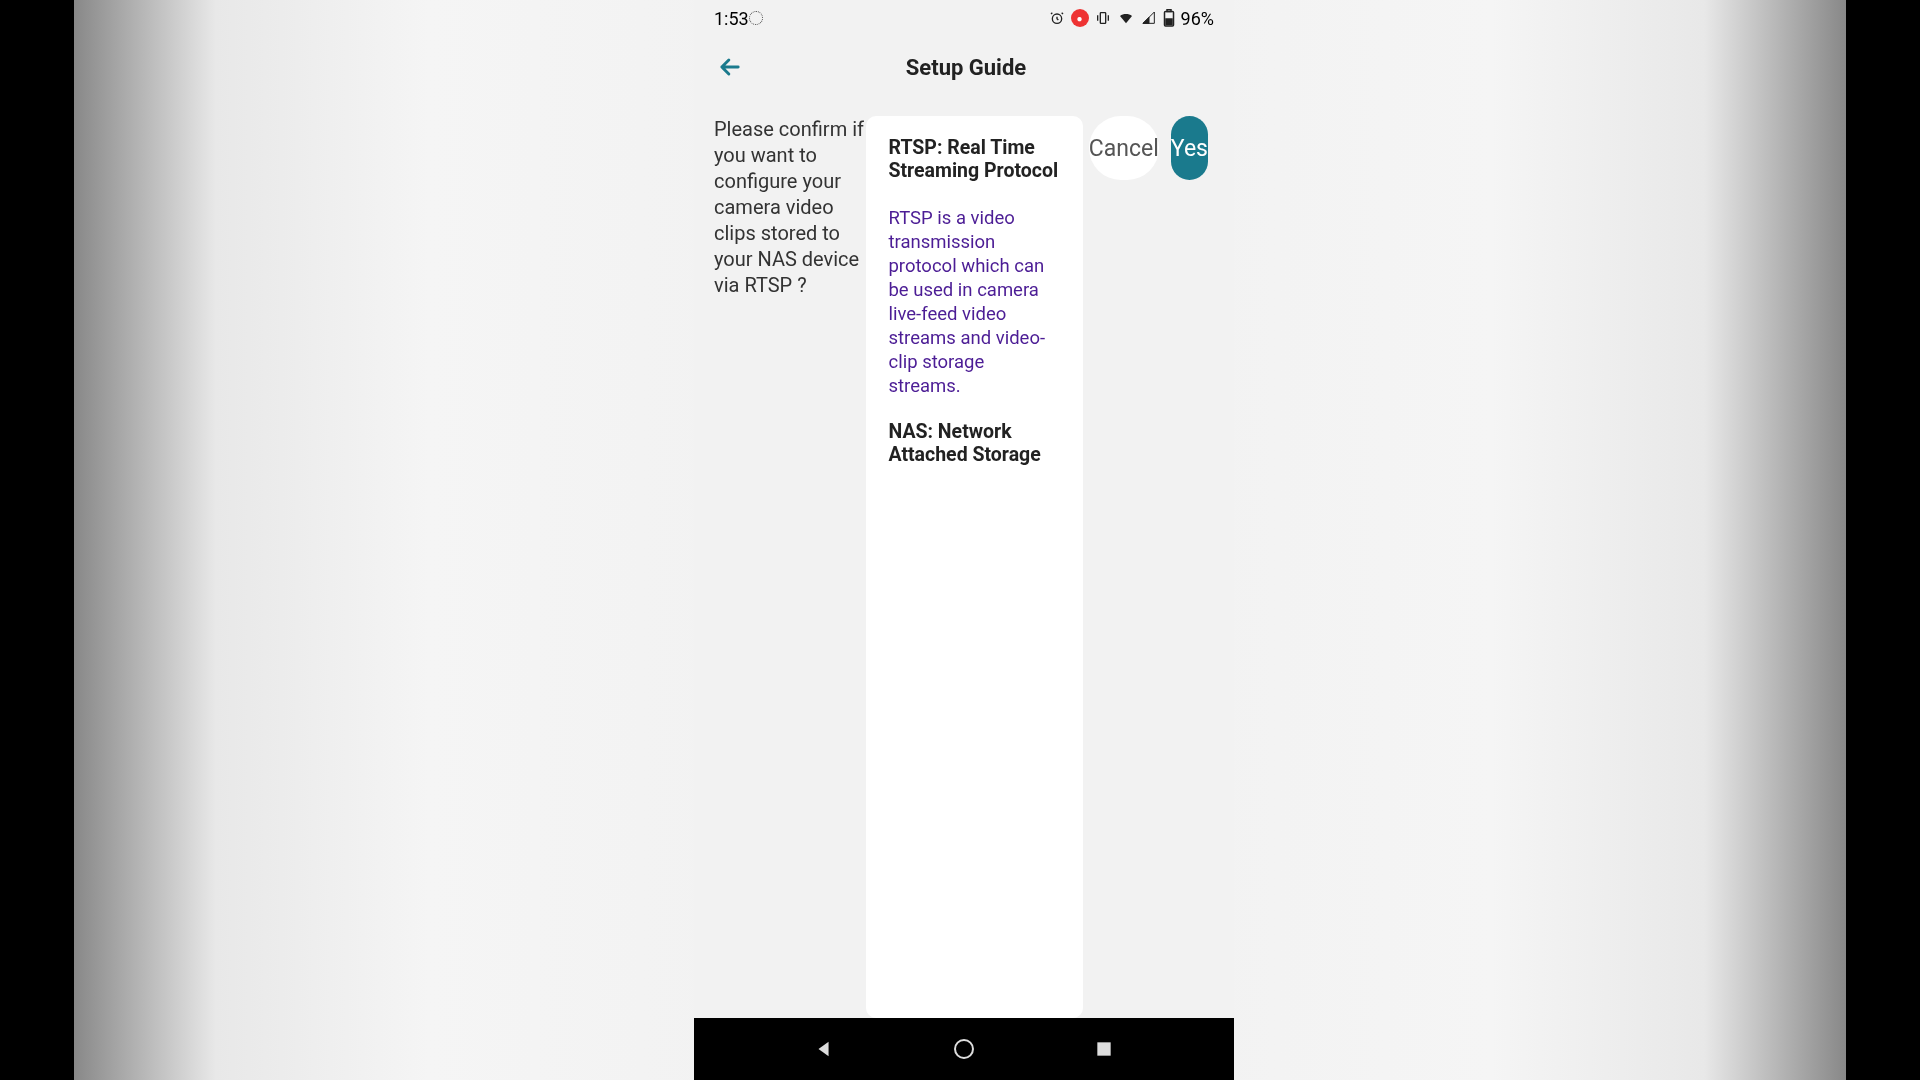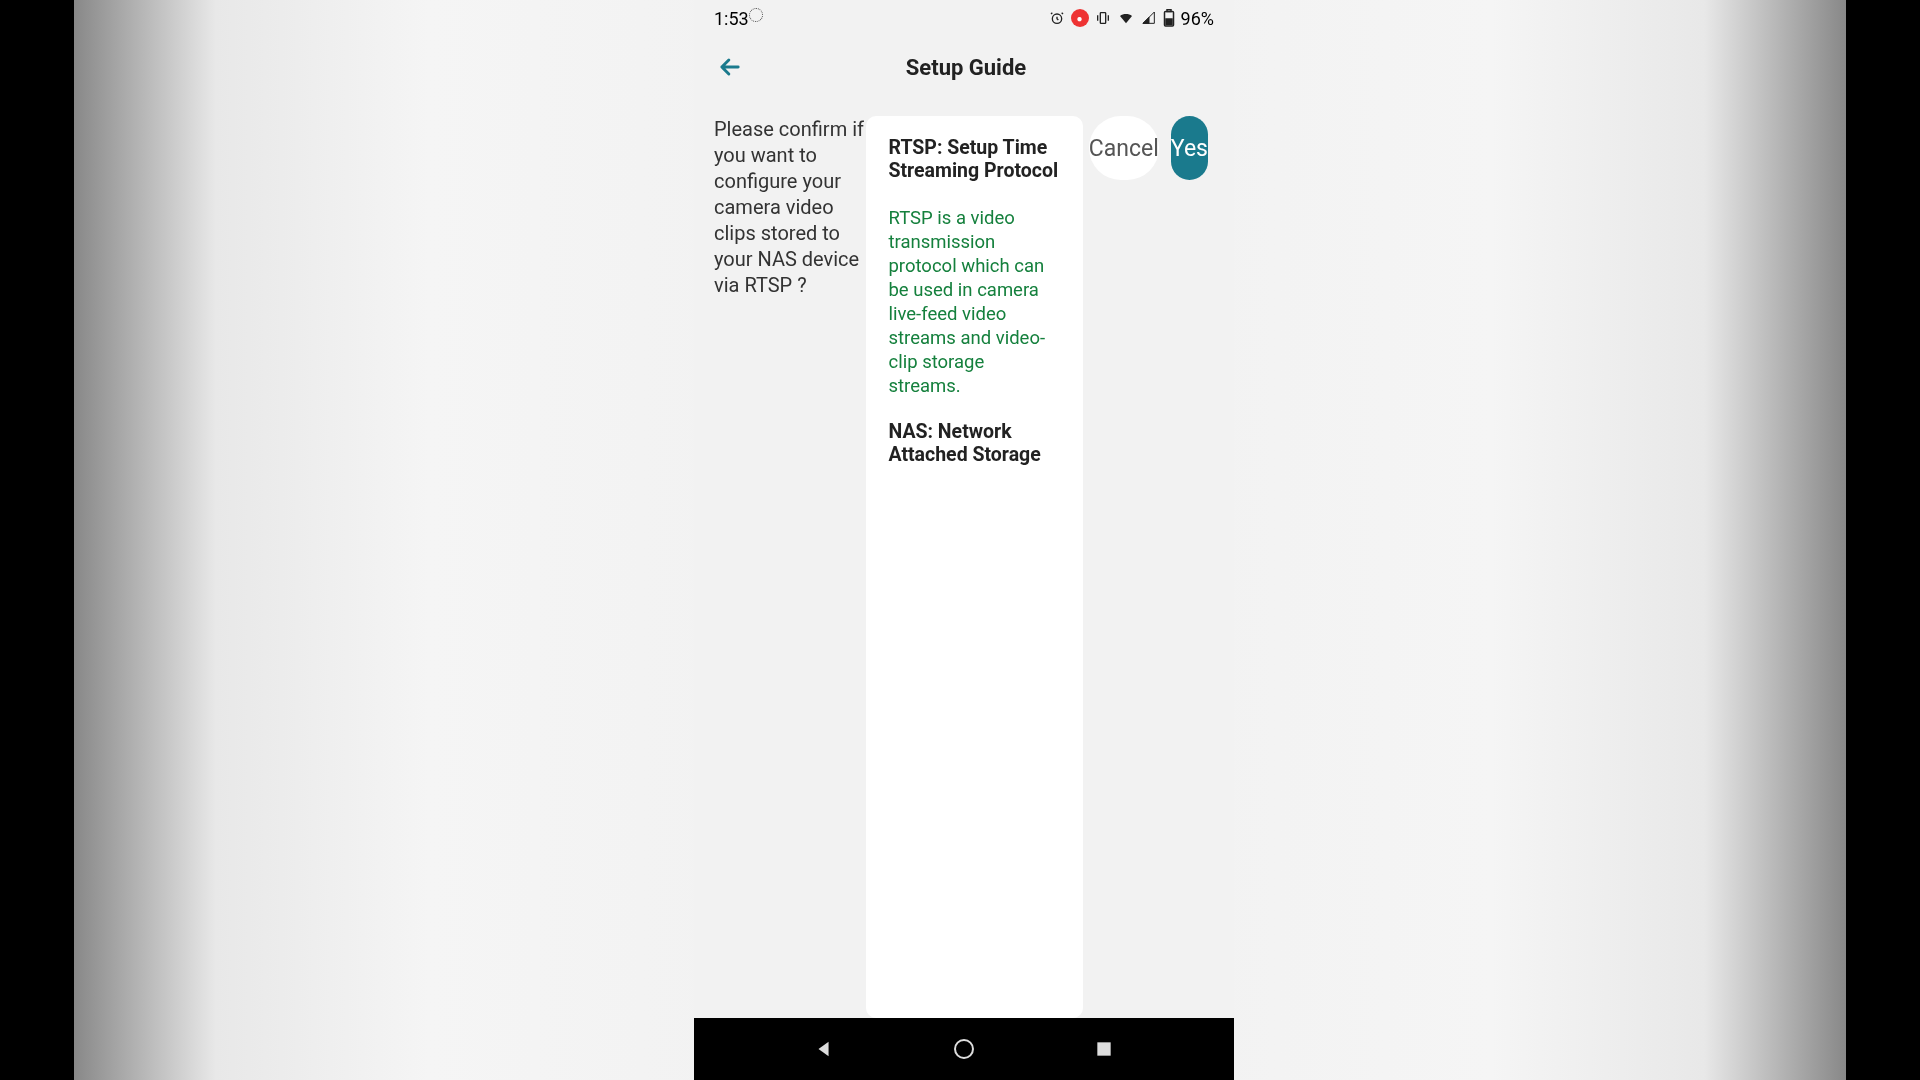--- a/index.html
+++ b/index.html
@@ -30,21 +30,21 @@
     flex-direction: column;
   }
   .status-bar {
     height: 36px;
     display: flex;
     align-items: center;
     padding: 0 20px;
     font-size: 18px;
     color: #000;
   }
-  .status-left { display: flex; flex: 1; }
+  .status-left { display: flex; align-items: center; flex: 1; }
   .status-right { display: flex; align-items: center; gap: 6px; }
   .dotted-circle {
     width: 14px; height: 14px; border: 1.5px dotted #444; border-radius: 50%;
     display:inline-block;
   }
   .red-badge {
     width: 18px; height: 18px; background: #e33; border-radius: 50%;
     display:inline-flex; align-items:center; justify-content:center;
     color:#fff; font-size:10px; font-weight:bold;
   }
@@ -88,21 +88,21 @@
   }
   .card h3 {
     font-size: 19.5px;
     font-weight: 700;
     color: #222;
     margin-bottom: 10px;
   }
   .card p {
     font-size: 18.5px;
     line-height: 1.3;
-    color: #15803d;
+    color: #4c1d95;
     margin-bottom: 22px;
     margin-top: 24px;
   }
   .card p:last-child { margin-bottom: 0; }
   .spacer { flex: 1; }
   .btn {
     height: 64px;
     border-radius: 32px;
     display: flex;
     align-items: center;
@@ -190,21 +190,21 @@
           <path d="M19 12H5M11 18l-6-6 6-6"></path>
         </svg>
     </div>
     <div class="app-title">Setup Guide</div>
   </div>
 
   <div class="content">
     <div class="prompt">Please confirm if you want to configure your camera video clips stored to your NAS device via RTSP ?</div>
 
     <div class="card">
-      <h3>RTSP: Setup Time Streaming Protocol</h3>
+      <h3>RTSP: Real Time Streaming Protocol</h3>
       <p>RTSP is a video transmission protocol which can be used in camera live-feed video streams and video-clip storage streams.</p>
       <h3>NAS: Network Attached Storage</h3>
     </div>
 
     <div class="spacer"></div>
 
     <div class="btn btn-cancel">Cancel</div>
     <div class="btn btn-yes">Yes</div>
   </div>
 

